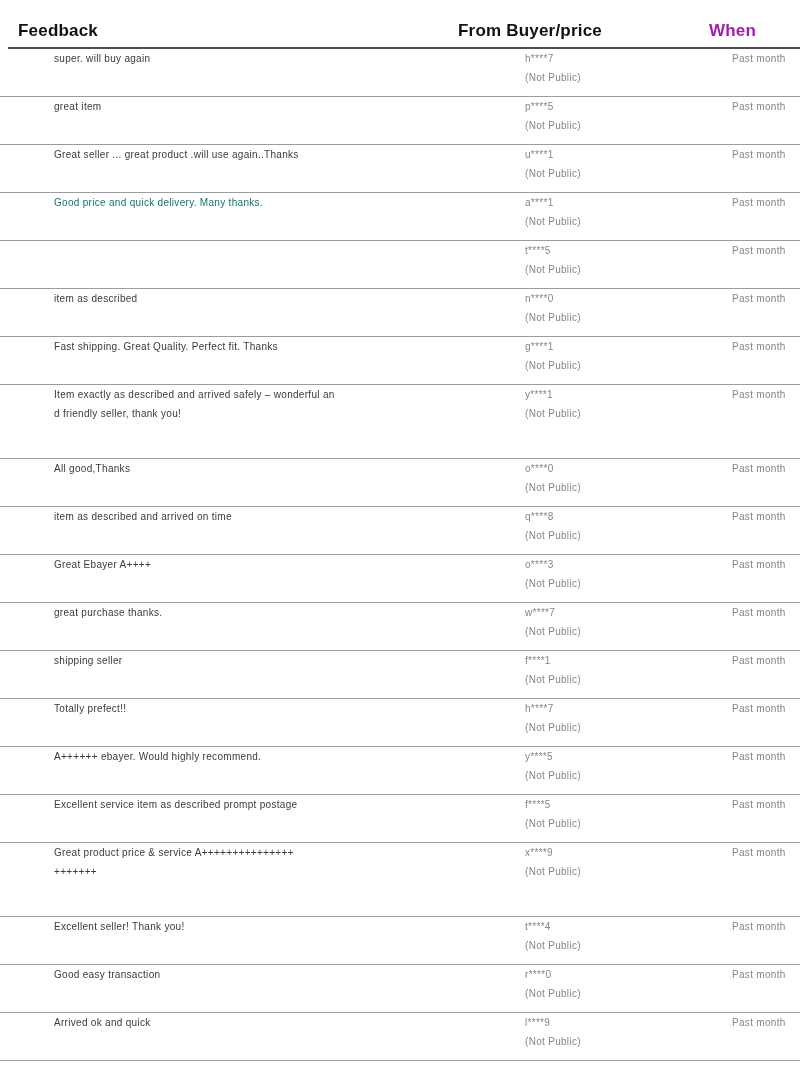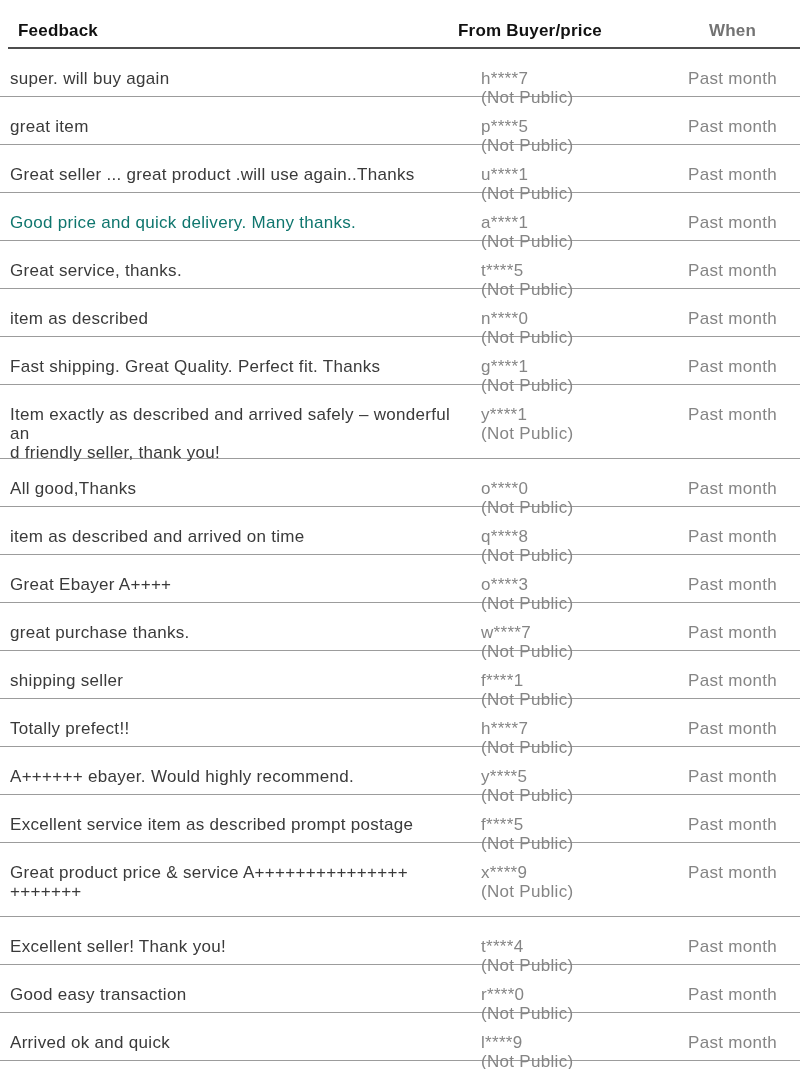--- a/index.html
+++ b/index.html
@@ -38,24 +38,25 @@
 
   
   .row {
     position: relative;
     height: 48px;
     border-bottom: 1px solid #9c9c9c;
   }
   .row.tall { height: 74px; }
   .cell {
     position: absolute;
-    top: 20px;
-    font-size: 17px;
+    top: 0;
+    font-size: 10px;
     line-height: 19px;
     letter-spacing: 0.3px;
+    margin-left: 44px;
   }
   .c-feedback {
     left: 10px;
     width: 450px;
     color: #3a3a3a;
     white-space: pre-line;
   }
   .c-buyer {
     left: 481px;
     width: 190px;
@@ -69,21 +70,21 @@
   }
 </style>
 </head>
 <body>
 
 <div class="page" style="background: rgb(255, 255, 255);">
 
   <div class="table-header" style="border-bottom-color: rgb(77, 77, 77); margin-left: 8px;">
     <span class="hcell h-feedback" style="color: rgb(17, 17, 17);">Feedback</span>
     <span class="hcell h-buyer" style="color: rgb(17, 17, 17);">From Buyer/price</span>
-    <span class="hcell h-when" style="color: #737373;">When</span>
+    <span class="hcell h-when" style="color: #a21caf;">When</span>
   </div>
 
   <div id="feedback-table">
     <div class="row" style="border-bottom-color: rgb(156, 156, 156);">
       <div class="cell c-feedback" style="color: rgb(58, 58, 58);">super. will buy again</div>
       <div class="cell c-buyer" style="color: rgb(133, 133, 133);">
         <span class="buyer-name">h****7</span>
         <span class="not-public">(Not Public)</span>
       </div>
       <div class="cell c-when" style="color: rgb(133, 133, 133);">Past month</div>
@@ -110,21 +111,20 @@
     <div class="row" style="border-bottom-color: rgb(156, 156, 156);">
       <div class="cell c-feedback" style="color: #0f766e;">Good price and quick delivery. Many thanks.</div>
       <div class="cell c-buyer" style="color: rgb(133, 133, 133);">
         <span class="buyer-name">a****1</span>
         <span class="not-public">(Not Public)</span>
       </div>
       <div class="cell c-when" style="color: rgb(133, 133, 133);">Past month</div>
     </div>
 
     <div class="row" style="border-bottom-color: rgb(156, 156, 156);">
-      <div class="cell c-feedback" style="color: rgb(58, 58, 58);">Great service, thanks.</div>
       <div class="cell c-buyer" style="color: rgb(133, 133, 133);">
         <span class="buyer-name">t****5</span>
         <span class="not-public">(Not Public)</span>
       </div>
       <div class="cell c-when" style="color: rgb(133, 133, 133);">Past month</div>
     </div>
 
     <div class="row" style="border-bottom-color: rgb(156, 156, 156);">
       <div class="cell c-feedback" style="color: rgb(58, 58, 58);">item as described</div>
       <div class="cell c-buyer" style="color: rgb(133, 133, 133);">

